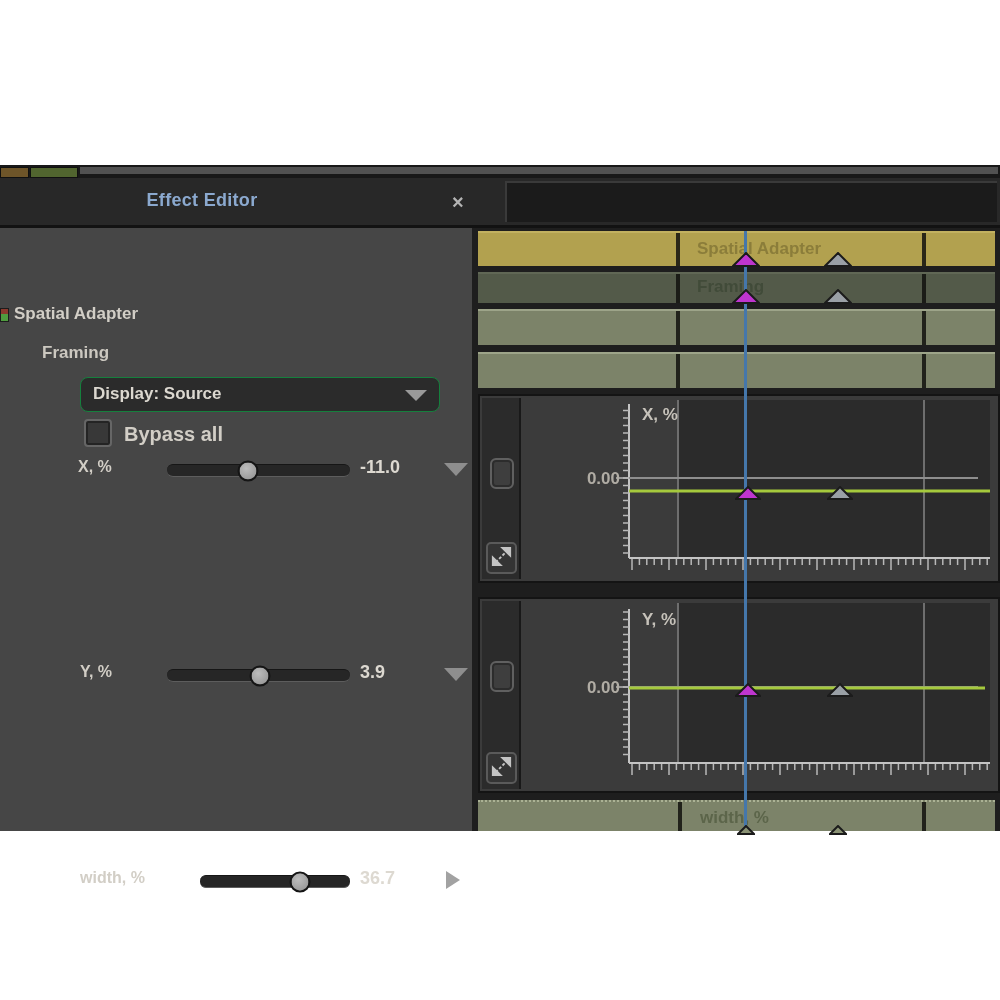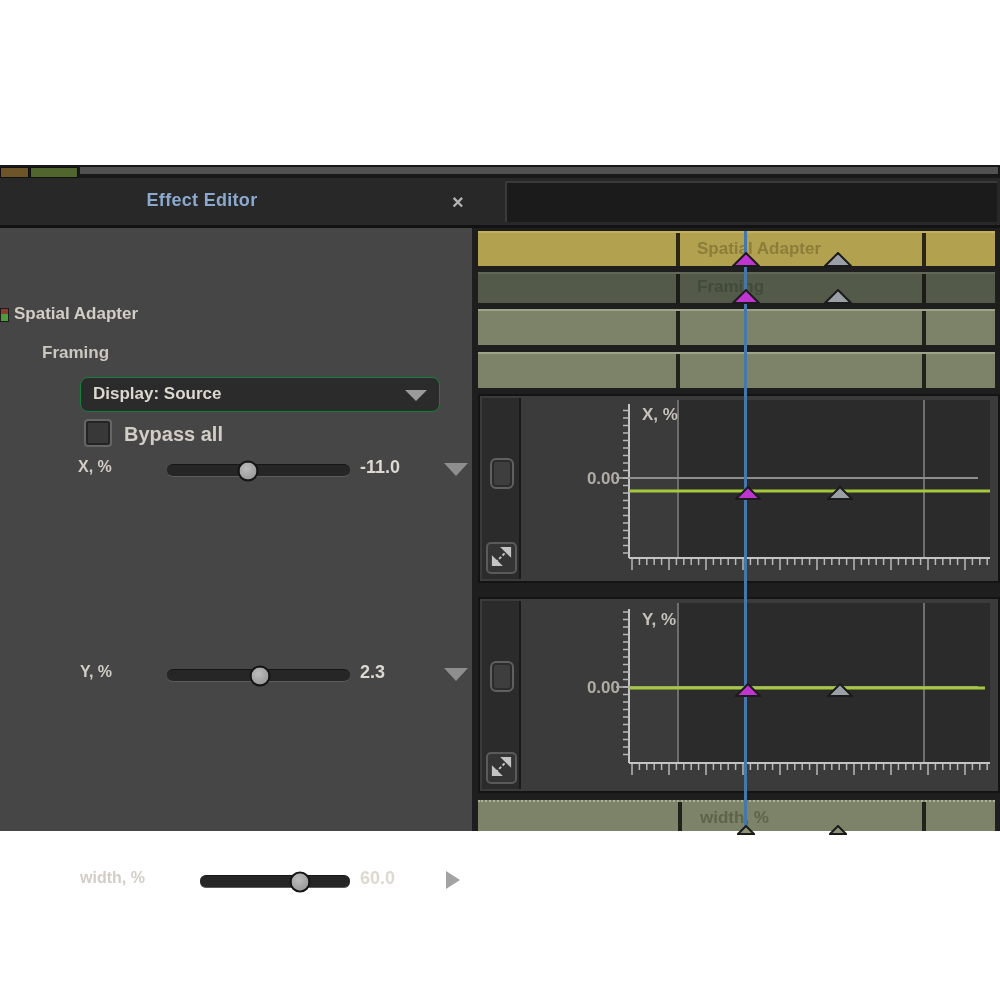--- a/index.html
+++ b/index.html
@@ -116,30 +116,30 @@
       </div>
       <span class="txt p-value" style="left:360px;top:229px;width:78px;">-11.0</span>
       <span class="caret caret-down" style="left:444px;top:235px;"></span>
     </div>
 
     <div class="param">
       <span class="txt p-label" style="left:80px;top:435px;">Y, %</span>
       <div class="slider" style="left:167px;top:441px;width:183px;">
         <div class="knob" style="left: 50.8%;"></div>
       </div>
-      <span class="txt p-value" style="left:360px;top:434px;width:78px;">2.3</span>
+      <span class="txt p-value" style="left:360px;top:434px;width:78px;">3.9</span>
       <span class="caret caret-down" style="left:444px;top:440px;"></span>
     </div>
 
     <div class="param">
       <span class="txt p-label" style="left:80px;top:641px;">width, %</span>
       <div class="slider" style="left:200px;top:647px;width:150px;">
         <div class="knob" style="left: 66.7%;"></div>
       </div>
-      <span class="txt p-value" style="left:360px;top:640px;width:78px;">60.0</span>
+      <span class="txt p-value" style="left:360px;top:640px;width:78px;">36.7</span>
       <span class="caret caret-right" style="left:446px;top:643px;"></span>
     </div>
   </div>
 
   <div class="right-panel"></div>
 
   <div class="trow row-yellow" id="row1" style="top:66px;height:35px;">
     <span class="tlabel" style="left:219px;top:6px;color:#8b7d3a;">Spatial Adapter</span>
     <div class="divider" style="left:198px;"></div>
     <div class="divider" style="left:444px;"></div>

